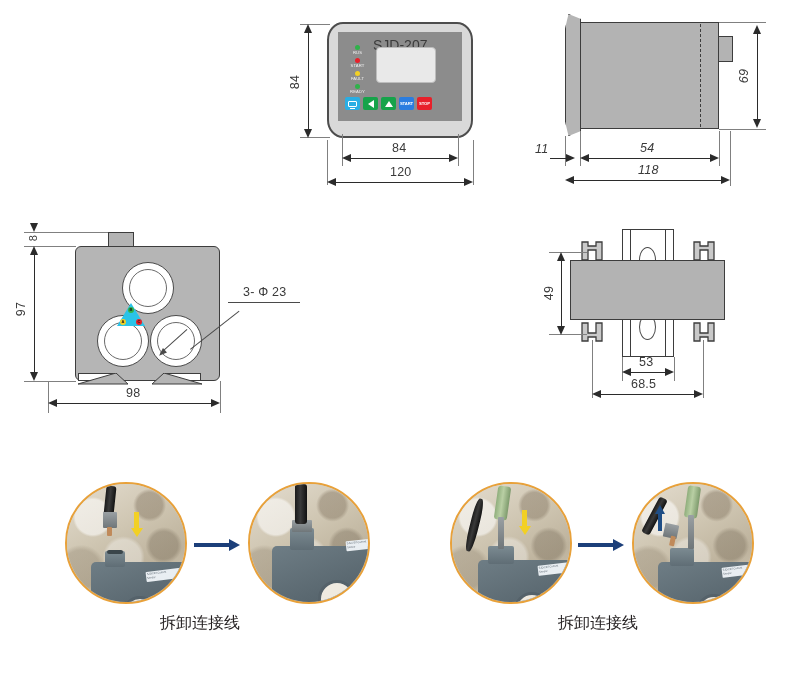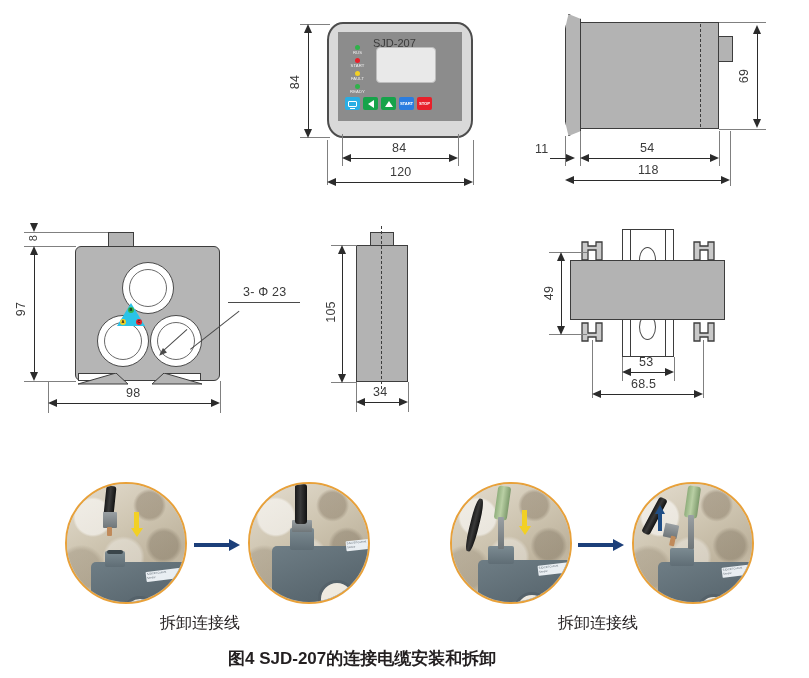--- a/index.html
+++ b/index.html
@@ -87,21 +87,21 @@
     border-radius: 16px / 18px;
     box-sizing: border-box;
   }
   .ctrl-face {
     position: absolute;
     background: #8c8c8c;
     box-sizing: border-box;
   }
   .ctrl-model {
     position: absolute;
-    font-size: 11px;
+    font-size: 14px;
     color: #3b3b3b;
     white-space: nowrap;
   }
   .lcd {
     position: absolute;
     background: #e9e9e9;
     border: 1px solid #bdbdbd;
     border-radius: 4px;
     box-sizing: border-box;
   }
@@ -418,21 +418,21 @@
     <div class="dim-text" style="left:92px;top:141px;">84</div>
 
     <div class="ext-line" style="left:27px;top:140px;width:1px;height:45px;"></div>
     <div class="ext-line" style="left:173px;top:140px;width:1px;height:45px;"></div>
     <div class="dim-line-h" style="left:30px;top:182px;width:140px;"></div>
     <div class="arrow left" style="left:27px;top:178px;"></div>
     <div class="arrow right" style="left:164px;top:178px;"></div>
     <div class="dim-text" style="left:90px;top:165px;">120</div>
   </div>
 
-  <div class="abs" style="left:530px;top:0;width:279px;height:205px;">
+  <div class="abs" style="left:530px;top:0;width:279px;height:205px;font-style:italic;">
 
     <div style="position:absolute;left:35px;top:14px;width:16px;height:122px;background:#b5b5b5;border:1.3px solid #3d3d3d;box-sizing:border-box;
                 clip-path:polygon(22% 0%, 100% 4%, 100% 96%, 22% 100%, 0% 88%, 0% 12%);"></div>
 
     <div class="body-fill" style="left:50px;top:22px;width:139px;height:107px;"></div>
 
     <div class="dash-v" style="left:170px;top:24px;height:103px;"></div>
 
     <div class="body-fill" style="left:188px;top:36px;width:15px;height:26px;"></div>
 
@@ -512,40 +512,20 @@
     <div class="dim-text vert" style="left:10px;top:92px;width:22px;text-align:center;">97</div>
 
     <div class="ext-line" style="left:48px;top:171px;width:1px;height:32px;"></div>
     <div class="ext-line" style="left:220px;top:171px;width:1px;height:32px;"></div>
     <div class="dim-line-h" style="left:51px;top:193px;width:166px;"></div>
     <div class="arrow left" style="left:48px;top:189px;"></div>
     <div class="arrow right" style="left:211px;top:189px;"></div>
     <div class="dim-text" style="left:126px;top:176px;">98</div>
   </div>
 
-  <div class="abs" style="left:300px;top:210px;width:230px;height:215px;">
-
-    <div class="body-fill" style="left:70px;top:22px;width:24px;height:14px;"></div>
-    <div class="body-fill" style="left:56px;top:35px;width:52px;height:137px;"></div>
-    <div class="dash-v" style="left:81px;top:16px;height:163px;"></div>
-
-    <div class="ext-line" style="left:31px;top:35px;width:26px;height:1px;"></div>
-    <div class="ext-line" style="left:31px;top:172px;width:26px;height:1px;"></div>
-    <div class="dim-line-v" style="left:42px;top:38px;height:131px;"></div>
-    <div class="arrow up" style="left:38px;top:35px;"></div>
-    <div class="arrow down" style="left:38px;top:164px;"></div>
-    <div class="dim-text vert" style="left:18px;top:95px;width:26px;text-align:center;">105</div>
-
-    <div class="ext-line" style="left:56px;top:172px;width:1px;height:30px;"></div>
-    <div class="ext-line" style="left:108px;top:172px;width:1px;height:30px;"></div>
-    <div class="dim-line-h" style="left:59px;top:192px;width:46px;"></div>
-    <div class="arrow left" style="left:56px;top:188px;"></div>
-    <div class="arrow right" style="left:99px;top:188px;"></div>
-    <div class="dim-text" style="left:73px;top:175px;">34</div>
-  </div>
 
   <div class="abs" style="left:530px;top:210px;width:279px;height:215px;">
 
     <div class="rail" style="left:92px;top:19px;width:52px;height:128px;"></div>
     <div class="rail" style="left:100px;top:19px;width:1.4px;height:128px;border:none;background:#3d3d3d;"></div>
     <div class="rail" style="left:135px;top:19px;width:1.4px;height:128px;border:none;background:#3d3d3d;"></div>
     <div class="rail-slot" style="left:109px;top:37px;width:17px;height:26px;"></div>
     <div class="rail-slot" style="left:109px;top:104px;width:17px;height:26px;"></div>
 
     <svg class="clip" style="left:50px;top:30px;" width="24" height="22" viewBox="0 0 24 22">
@@ -657,15 +637,14 @@
     <div class="plug" style="left:30px;top:40px;width:14px;height:14px;transform:rotate(12deg);"></div>
     <div class="plug-pin" style="left:36px;top:52px;width:5px;height:10px;transform:rotate(12deg);"></div>
     <div class="cable-green" style="left:52px;top:2px;width:13px;height:32px;transform:rotate(8deg);"></div>
     <div class="plug" style="left:54px;top:31px;width:6px;height:34px;"></div>
     <div class="stem-blue" style="left:24px;top:30px;width:4px;height:17px;"></div>
     <div class="arrow-blue-up" style="left:21px;top:21px;border-left:5px solid transparent;border-right:5px solid transparent;border-bottom:9px solid #1f4e86;"></div>
   </div>
 
   <div class="caption cap-photo" style="left:558px;top:613px;">拆卸连接线</div>
 
-  <div class="caption cap-fig4" style="left:228px;top:647px;">图4  SJD-207的连接电缆安装和拆卸</div>
 
 </div>
 
 </body></html>

